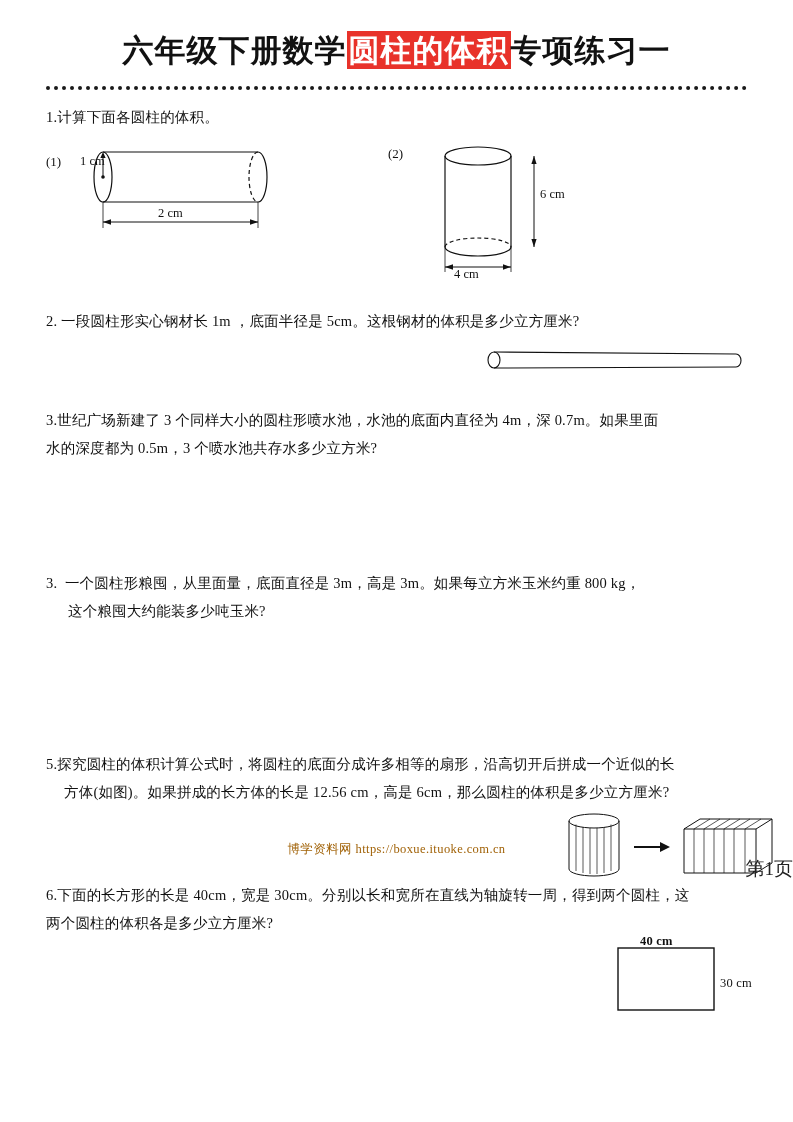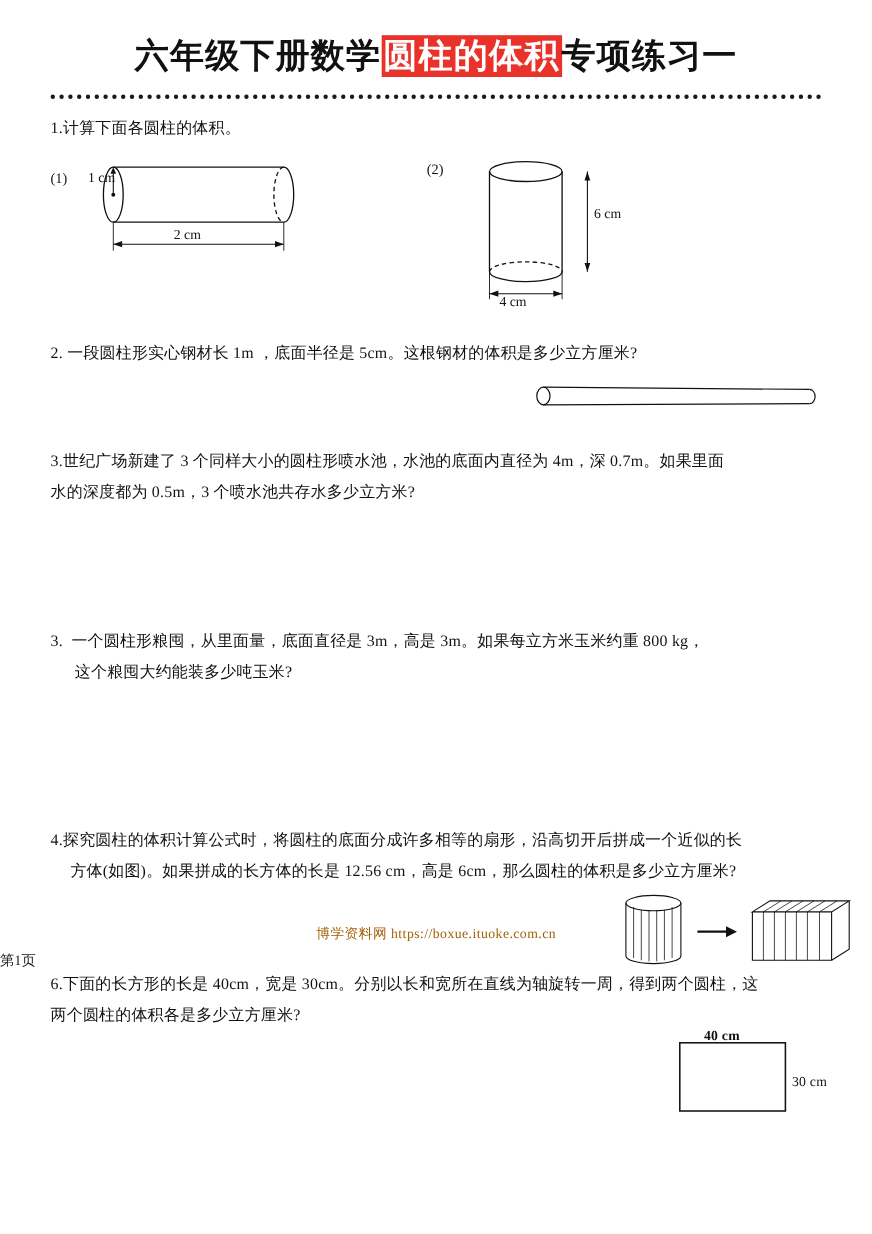--- a/index.html
+++ b/index.html
@@ -66,22 +66,22 @@
   
   svg { display: block; }
   .abs { position: absolute; }
 
   
   .footer {
     position: absolute;
     left: 0;
     right: 0;
     bottom: 24px;
-    text-align: left;
-    font-size: 13px;
+    text-align: right;
+    font-size: 19px;
     color: #222;
   }
   .watermark {
     position: absolute;
     left: 0;
     right: 0;
     bottom: 48px;
     text-align: center;
     font-size: 12.5px;
     color: #a16207;
@@ -170,21 +170,21 @@
     <div class="q-text">3.世纪广场新建了 3 个同样大小的圆柱形喷水池，水池的底面内直径为 4m，深 0.7m。如果里面</div>
     <div class="q-text">水的深度都为 0.5m，3 个喷水池共存水多少立方米?</div>
   </div>
 
   <div class="q" style="margin-top:108px;">
     <div class="q-text">3.  一个圆柱形粮囤，从里面量，底面直径是 3m，高是 3m。如果每立方米玉米约重 800 kg，</div>
     <div class="q-text" style="padding-left:22px;">这个粮囤大约能装多少吨玉米?</div>
   </div>
 
   <div class="q" style="margin-top:126px;">
-    <div class="q-text">4.探究圆柱的体积计算公式时，将圆柱的底面分成许多相等的扇形，沿高切开后拼成一个近似的长</div>
+    <div class="q-text">5.探究圆柱的体积计算公式时，将圆柱的底面分成许多相等的扇形，沿高切开后拼成一个近似的长</div>
     <div class="q-text" style="padding-left:18px;">方体(如图)。如果拼成的长方体的长是 12.56 cm，高是 6cm，那么圆柱的体积是多少立方厘米?</div>
 
     <div class="abs" style="left:510px; top:56px;">
       <svg width="230" height="80" viewBox="0 0 230 80">
 
         <ellipse cx="38" cy="14" rx="25" ry="7" fill="none" stroke="#111" stroke-width="1"></ellipse>
         <line x1="13" y1="14" x2="13" y2="62" stroke="#111" stroke-width="1"></line>
         <line x1="63" y1="14" x2="63" y2="62" stroke="#111" stroke-width="1"></line>
         <path d="M13,62 A25,7 0 0 0 63,62" fill="none" stroke="#111" stroke-width="1"></path>
         <line x1="20" y1="17.5" x2="20" y2="64" stroke="#111" stroke-width="0.7"></line>

